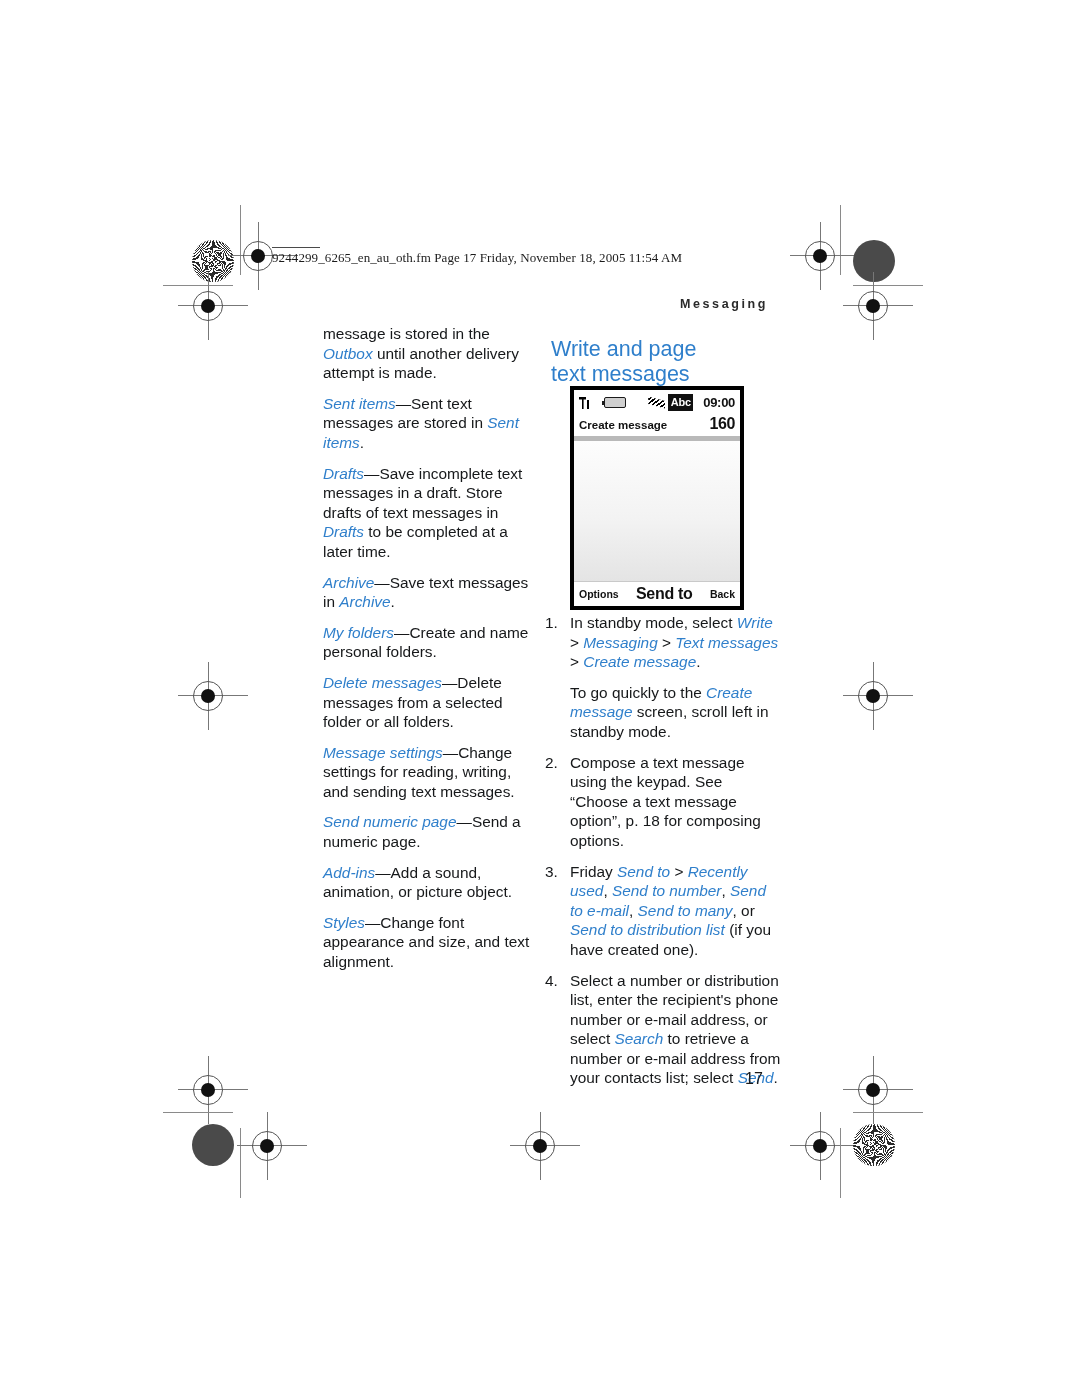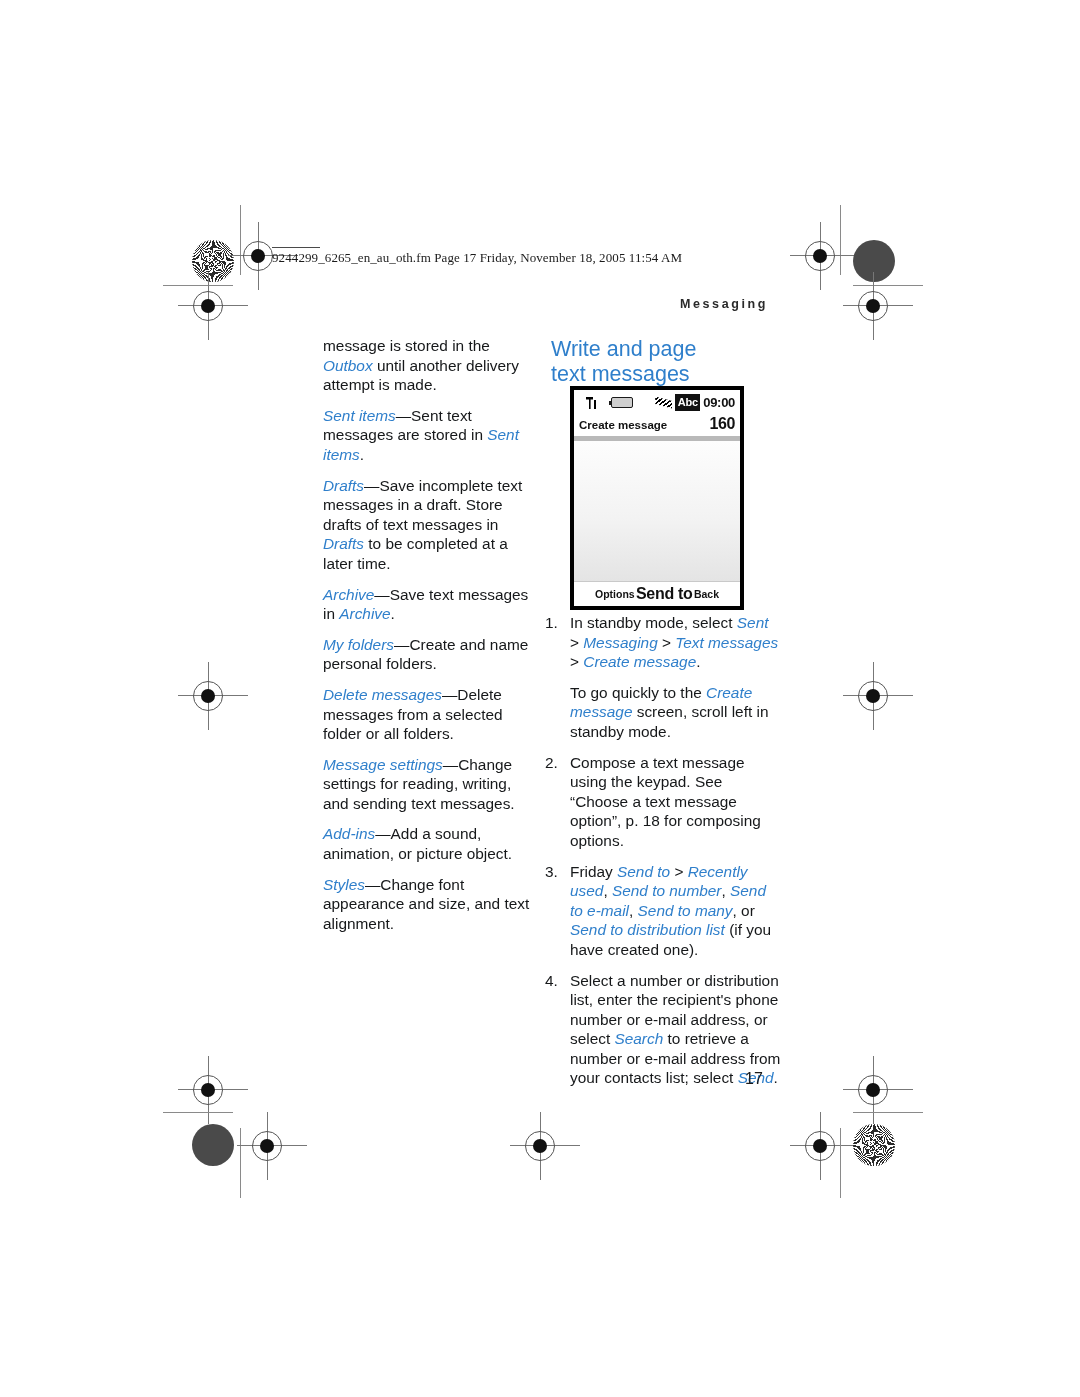--- a/index.html
+++ b/index.html
@@ -90,21 +90,21 @@
   
   .col {
     position: absolute;
     font-size: 15.4px;
     line-height: 19.6px;
     color: #16181a;
   }
   .col p {
     margin: 0 0 11px 0;
   }
-  .col-left { left: 323px; top: 336px; width: 218px; }
+  .col-left { left: 323px; top: 324px; width: 218px; }
   .col-right { left: 545px; top: 613px; width: 236px; }
 
   .term {
     color: #2f7fcb;
     font-style: italic;
   }
 
   
   .steps { margin: 0; padding: 0; list-style: none; }
   .step {
@@ -144,21 +144,21 @@
     border: 4px solid #000;
     box-sizing: border-box;
     background: #ffffff;
     display: flex;
     flex-direction: column;
   }
   .phone-status {
     height: 25px;
     display: flex;
     align-items: center;
-    padding: 0 12px;
+    padding: 0 5px;
     position: relative;
     flex: none;
     background: #fff;
   }
   .sig-icon {
     display: inline-flex;
     align-items: flex-end;
     gap: 1px;
     height: 13px;
     margin-right: 2px;
@@ -247,21 +247,21 @@
   }
   .phone-body {
     flex: 1 1 auto;
     background: linear-gradient(180deg, #fdfdfd 0%, #f3f3f3 55%, #e4e4e4 100%);
   }
   .phone-softkeys {
     height: 24px;
     display: flex;
     align-items: center;
     justify-content: space-between;
-    padding: 0 21px;
+    padding: 0 5px;
     flex: none;
     background: #fff;
     border-top: 1px solid #c9c9c9;
   }
   .softkey-side {
     font-size: 10.5px;
     font-weight: 600;
     color: #111;
   }
   .softkey-mid {
@@ -354,20 +354,21 @@
 </div>
 
 <div class="col col-left" id="left-col">
     <p><span>message is stored in the </span><span class="term">Outbox</span><span> until another delivery attempt is made.</span></p>
     <p><span class="term">Sent items</span><span>—Sent text messages are stored in </span><span class="term">Sent items</span><span>.</span></p>
     <p><span class="term">Drafts</span><span>—Save incomplete text messages in a draft. Store drafts of text messages in </span><span class="term">Drafts</span><span> to be completed at a later time.</span></p>
     <p><span class="term">Archive</span><span>—Save text messages in </span><span class="term">Archive</span><span>.</span></p>
     <p><span class="term">My folders</span><span>—Create and name personal folders.</span></p>
     <p><span class="term">Delete messages</span><span>—Delete messages from a selected folder or all folders.</span></p>
     <p><span class="term">Message settings</span><span>—Change settings for reading, writing, and sending text messages.</span></p>
+    <p><span class="term">Send numeric page</span><span>—Send a numeric page.</span></p>
     <p><span class="term">Add-ins</span><span>—Add a sound, animation, or picture object.</span></p>
     <p><span class="term">Styles</span><span>—Change font appearance and size, and text alignment.</span></p>
   </div>
 
 <div class="phone">
   <div class="phone-status">
     <span class="sig-icon">
       <span class="ant"></span>
         <span class="bar"></span>
     </span>
@@ -386,21 +387,21 @@
     <span class="softkey-side">Options</span>
     <span class="softkey-mid">Send to</span>
     <span class="softkey-side">Back</span>
   </div>
 </div>
 
 <div class="col col-right">
   <ol class="steps" id="step-list">
       <li class="step">
         <span class="step-num">1.</span>
-        <p><span>In standby mode, select </span><span class="term">Sent</span><span> &gt; </span><span class="term">Messaging</span><span> &gt; </span><span class="term">Text messages</span><span> &gt; </span><span class="term">Create message</span><span>.</span></p>
+        <p><span>In standby mode, select </span><span class="term">Write</span><span> &gt; </span><span class="term">Messaging</span><span> &gt; </span><span class="term">Text messages</span><span> &gt; </span><span class="term">Create message</span><span>.</span></p>
         <p><span>To go quickly to the </span><span class="term">Create message</span><span> screen, scroll left in standby mode.</span></p>
       </li>
       <li class="step">
         <span class="step-num">2.</span>
         <p><span>Compose a text message using the keypad. See “Choose a text message option”, p. 18 for composing options.</span></p>
       </li>
       <li class="step">
         <span class="step-num">3.</span>
         <p><span>Friday </span><span class="term">Send to</span><span> &gt; </span><span class="term">Recently used</span><span>, </span><span class="term">Send to number</span><span>, </span><span class="term">Send to e-mail</span><span>, </span><span class="term">Send to many</span><span>, or </span><span class="term">Send to distribution list</span><span> (if you have created one).</span></p>
       </li>

